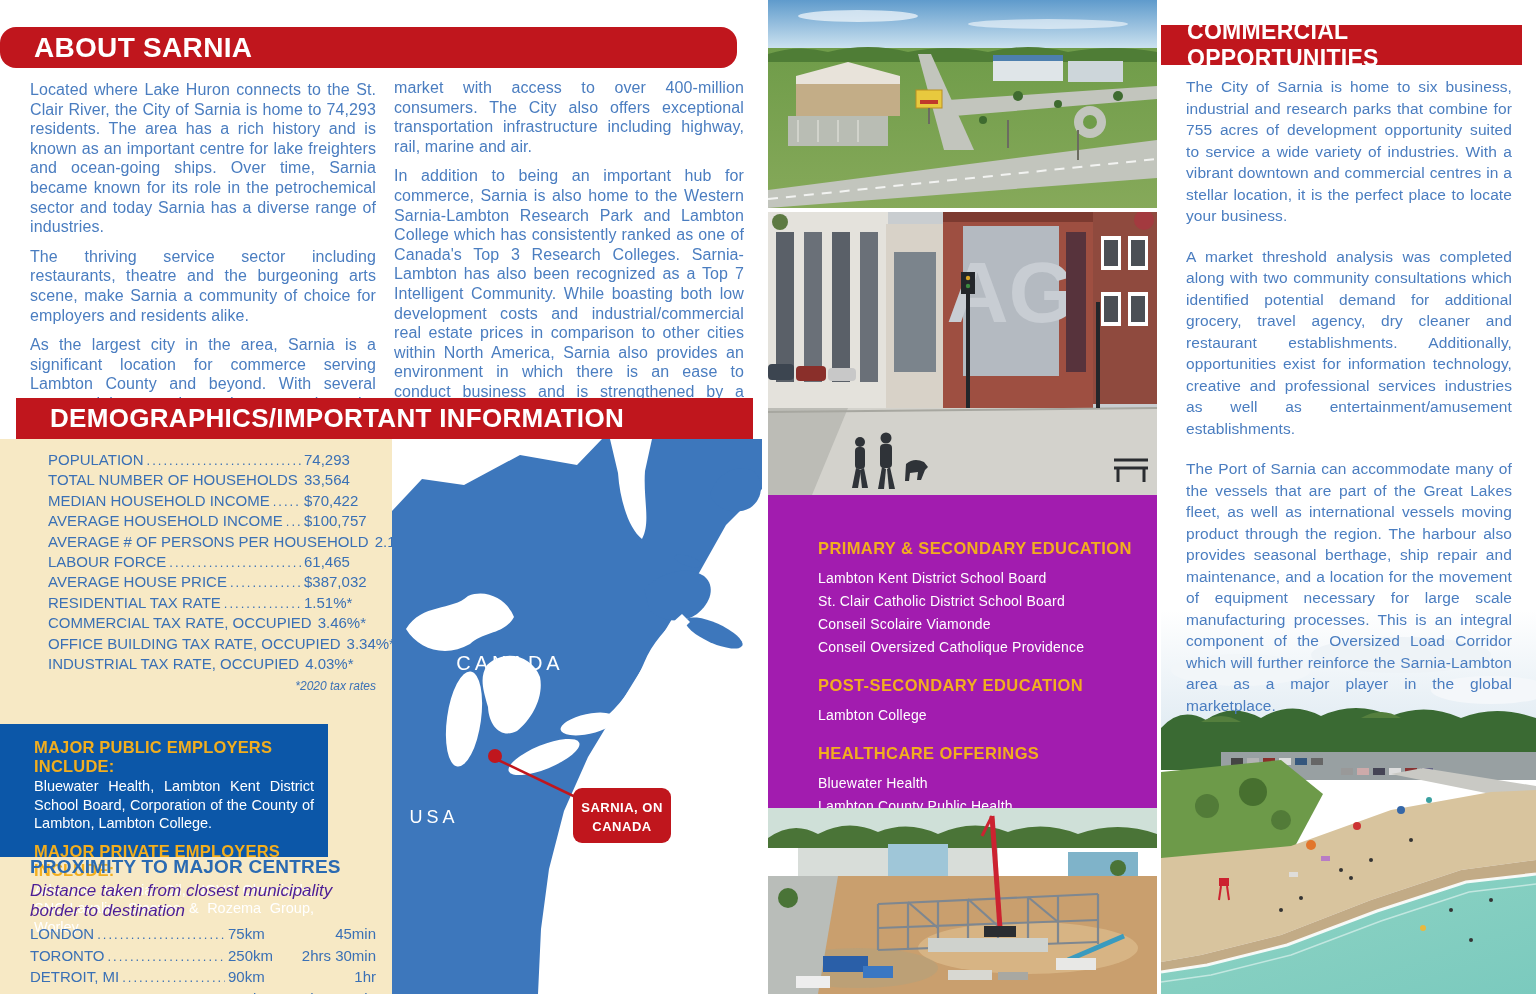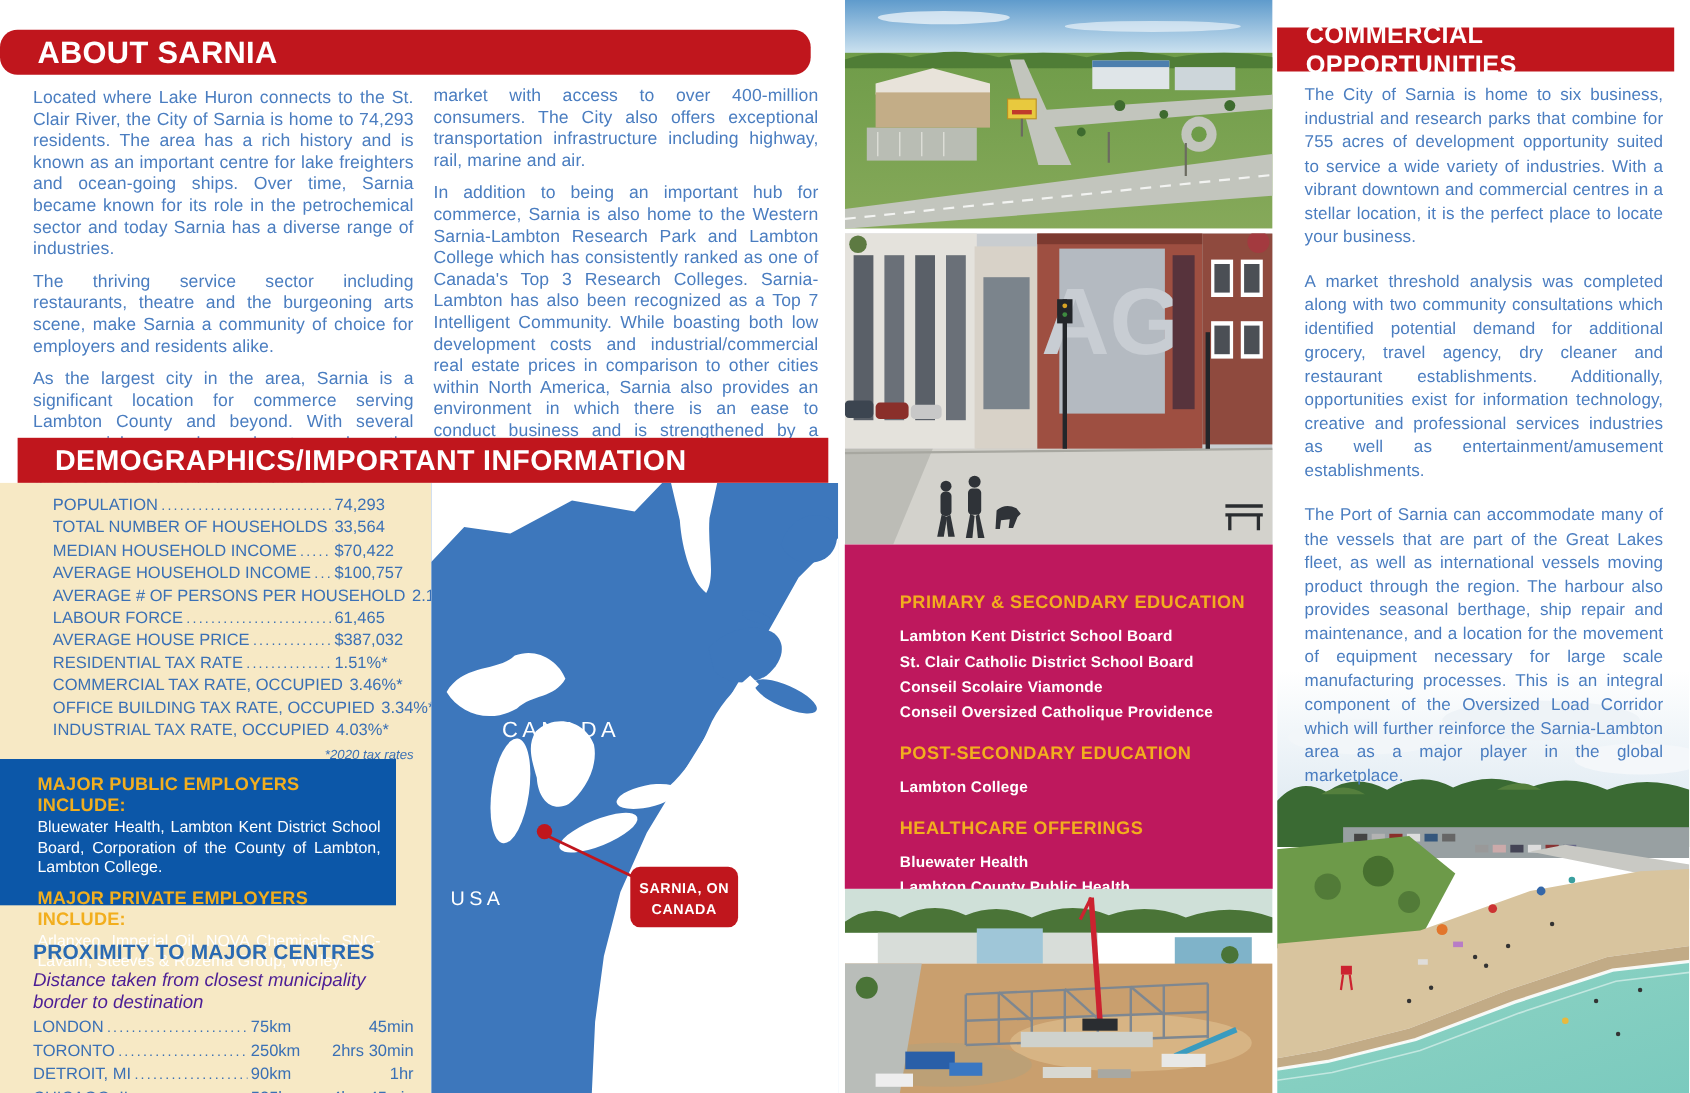--- a/index.html
+++ b/index.html
@@ -23,21 +23,21 @@
 
   
   .cream-panel{left:0;top:439px;width:392px;height:555px;background:#f7e9c5;}
   .stats{left:30px;top:451px;width:346px;color:#3a70b5;font-size:15px;}
   .stat-row{display:flex;align-items:baseline;height:20.4px;white-space:nowrap;margin-left:18px;}
   .dots{flex:1;overflow:hidden;white-space:nowrap;margin:0 3px;}
   .dots::after{content:"....................................................................................";letter-spacing:2px;font-size:13px;}
   .s-value{width:72px;text-align:left;}
   .footnote{left:30px;top:679px;width:346px;text-align:right;color:#3a70b5;font-size:12px;font-style:italic;}
 
-  .employers-box{left:0;top:690px;width:360px;height:133px;background:#0c57a8;box-sizing:border-box;
+  .employers-box{left:0;top:724px;width:328px;height:133px;background:#0c57a8;box-sizing:border-box;
                  padding:14px 14px 0 34px;}
   .emp-heading{color:#f2ae1e;font-weight:bold;font-size:16.5px;letter-spacing:.2px;margin:0;}
   .emp-body{color:#ffffff;font-size:14.5px;line-height:18.5px;margin:1px 0 9px 0;text-align:justify;}
 
   .prox{left:30px;top:856px;width:346px;color:#3a70b5;}
   .prox-heading{color:#2a6ab2;font-weight:bold;font-size:19px;margin:0 0 3px 0;letter-spacing:.2px;}
   .prox-sub{font-style:italic;font-size:17px;margin:0 0 4px 0;color:#4c1d95;}
   .prox-row{display:flex;align-items:baseline;height:21.5px;font-size:15px;white-space:nowrap;}
   .p-dist{width:62px;text-align:left;}
   .p-time{width:86px;text-align:right;}
@@ -48,25 +48,25 @@
   .marker-text{fill:#ffffff;font-weight:bold;font-size:13px;letter-spacing:.5px;font-family:"Liberation Sans",sans-serif;}
 
   
   .photo{overflow:hidden;}
   .photo1{left:768px;top:0;width:389px;height:208px;}
   .photo2{left:768px;top:212px;width:389px;height:283px;}
   .photo3{left:768px;top:808px;width:389px;height:186px;}
   .beach{left:1161px;top:610px;width:375px;height:384px;z-index:1;}
 
   
-  .edu-box{left:768px;top:495px;width:389px;height:313px;background:#be185d;box-sizing:border-box;
+  .edu-box{left:768px;top:495px;width:389px;height:313px;background:#a21caf;box-sizing:border-box;
            padding:44px 20px 0 50px;}
   .edu-section{margin-bottom:17px;}
   .edu-heading{color:#f2ae1e;font-weight:bold;font-size:16.5px;letter-spacing:.4px;margin:0 0 9px 0;}
-  .edu-item{color:#ffffff;font-weight:bold;font-size:14px;line-height:23px;letter-spacing:.2px;}
+  .edu-item{color:#ffffff;font-weight:normal;font-size:14px;line-height:23px;letter-spacing:.2px;}
 </style>
 </head>
 <body>
 
 <div class="page">
 
   <div class="abs banner banner-about">
     <span>ABOUT SARNIA</span>
   </div>
 

